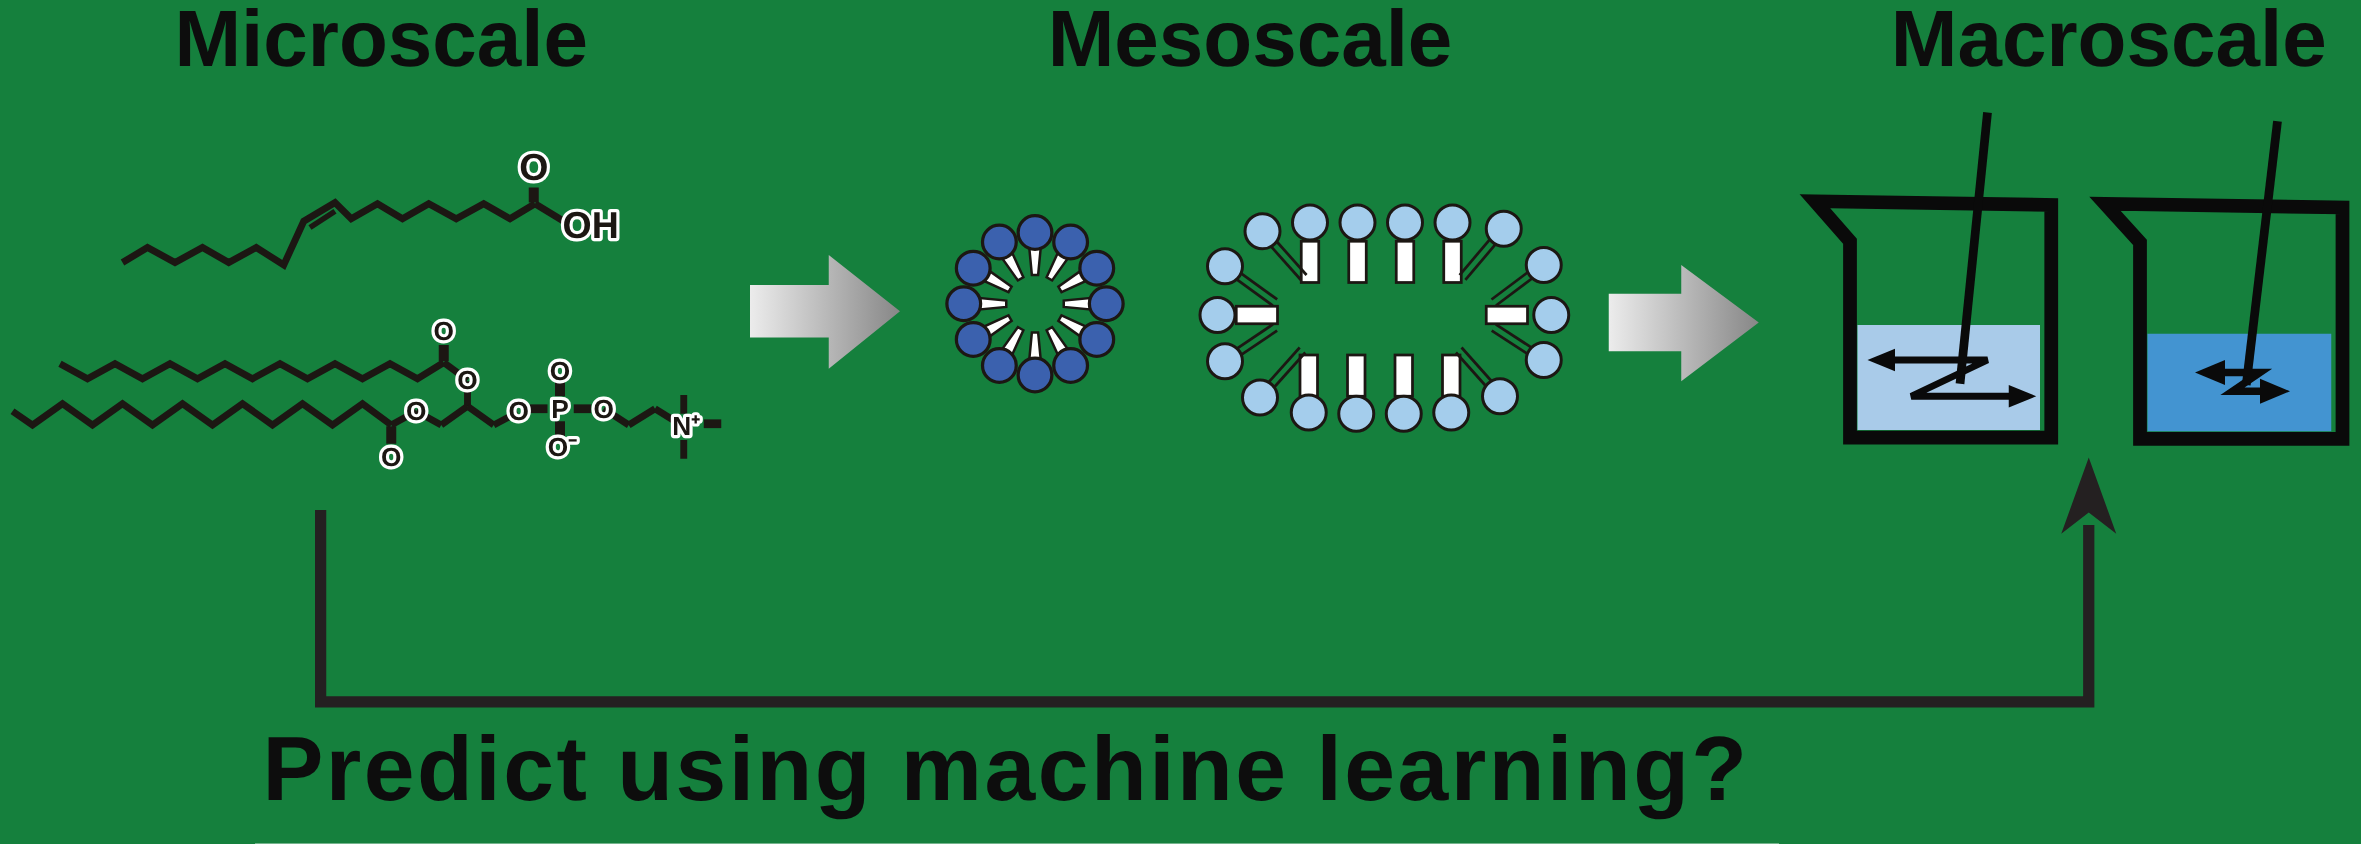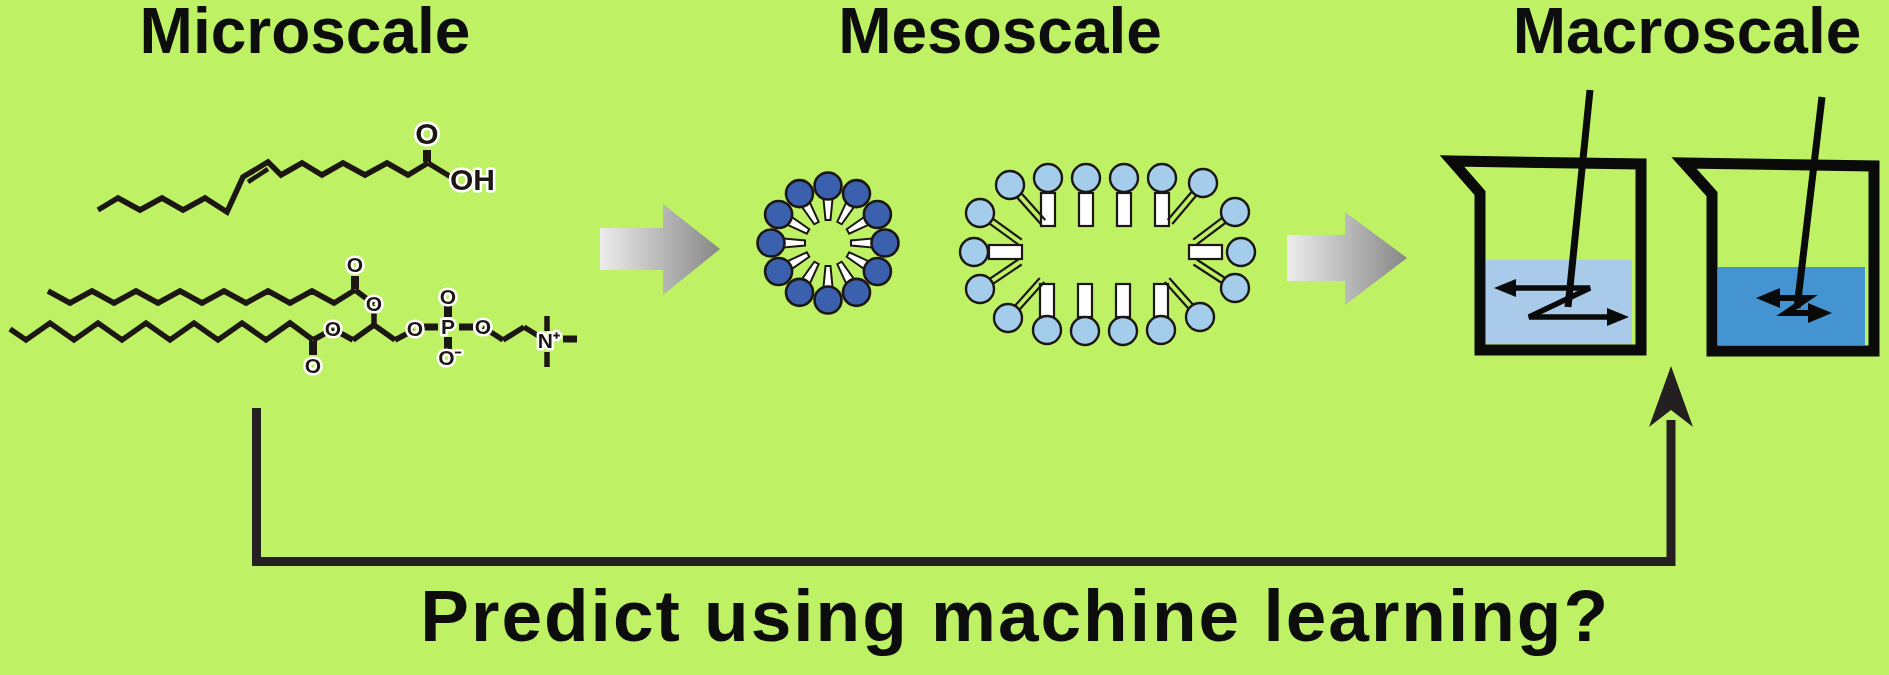--- a/index.html
+++ b/index.html
@@ -1,23 +1,23 @@
 <!DOCTYPE html>
 <html><head>
 <meta charset="utf-8">
 <style>
   html,body{margin:0;padding:0;background:#ffffff;}
-  #canvas{position:relative;width:1889px;height:675px;background:#bef264;overflow:hidden;
+  #canvas{position:relative;width:1889px;height:675px;background:#15803d;overflow:hidden;
           font-family:"Liberation Sans",sans-serif;}
   .scale-title{position:absolute;top:-6px;width:400px;text-align:center;
                font-size:64px;font-weight:700;color:#0d0d0d;line-height:74px;white-space:nowrap;}
   #t-micro{left:105px;}
   #t-meso{left:800px;}
   #t-macro{left:1487px;}
-  .question{position:absolute;left:210px;top:574px;width:1400px;text-align:right;
+  .question{position:absolute;left:210px;top:574px;width:1400px;text-align:left;
             font-size:73px;font-weight:700;color:#0d0d0d;letter-spacing:2px;white-space:nowrap;}
   svg#art{position:absolute;left:0;top:0;}
   .atom{font-family:"Liberation Sans",sans-serif;font-weight:700;fill:#1c1713;
         paint-order:stroke;stroke:#ffffff;stroke-width:5px;stroke-linejoin:round;text-anchor:middle;}
   .a30{font-size:30px;}
   .a21{font-size:21px;}
   .bond{stroke:#1c1713;fill:none;}
 </style>
 </head>
 <body>

